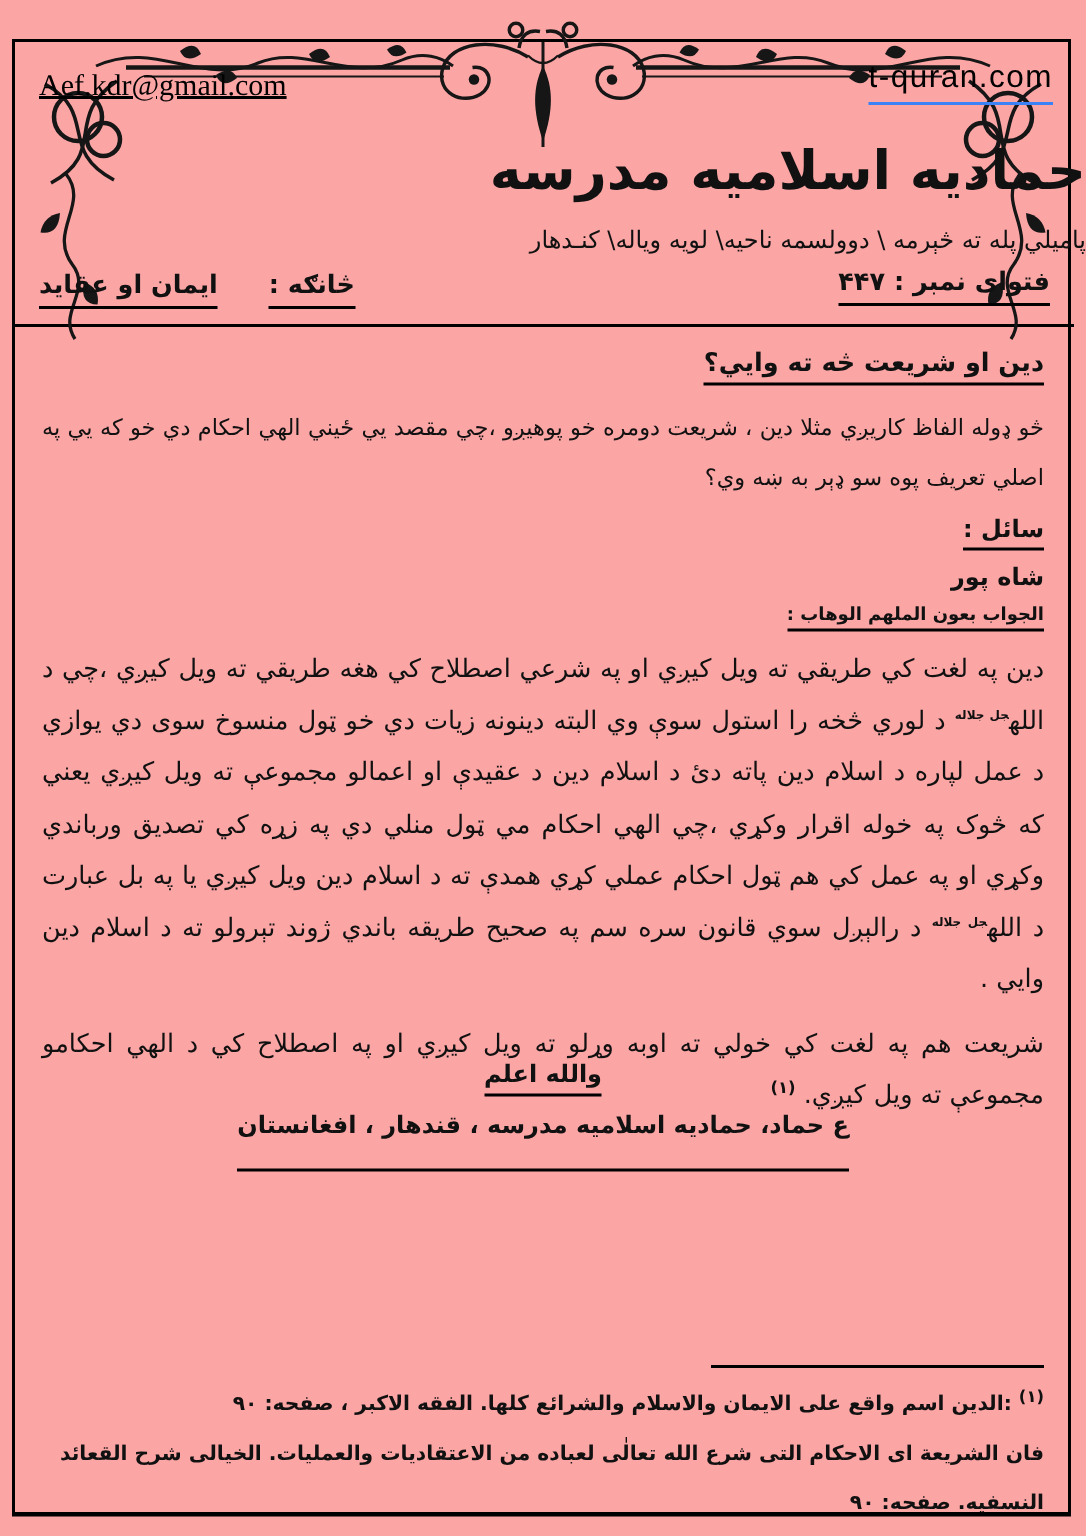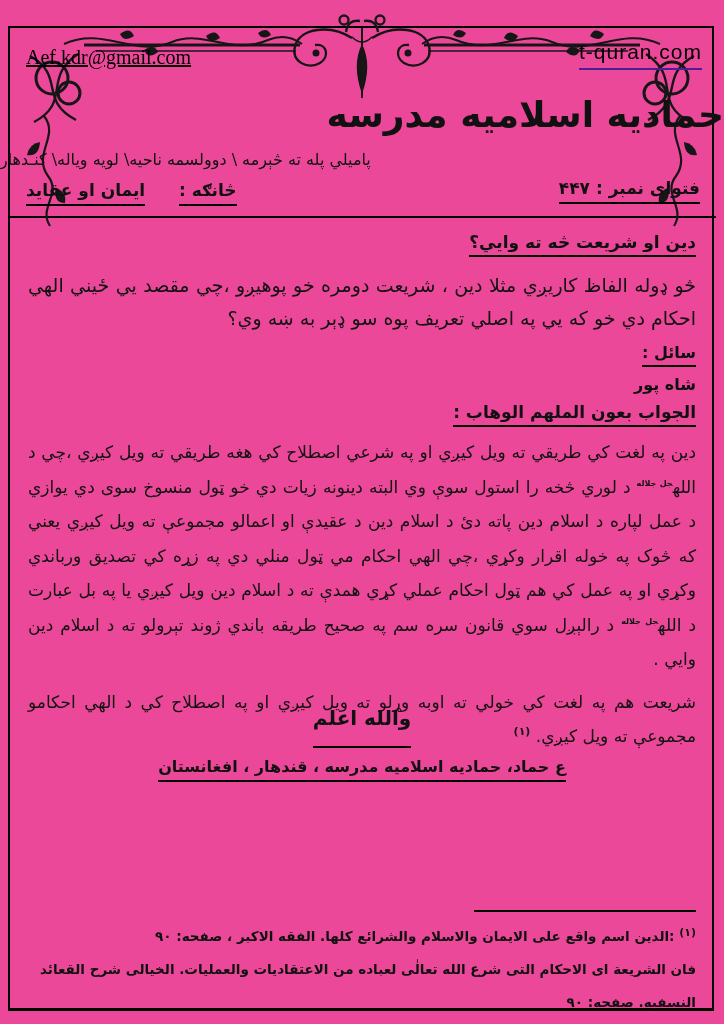--- a/index.html
+++ b/index.html
@@ -1,57 +1,57 @@
 <!DOCTYPE html>
 <html lang="ps" dir="ltr"><head>
 <meta charset="utf-8">
 <style>
   html,body{margin:0;padding:0;background:#e8e8e8;}
-  .page{position:relative;width:724px;height:1024px;background:#ec4899;overflow:hidden;
+  .page{position:relative;width:724px;height:1024px;background:#fca5a5;overflow:hidden;
         font-family:"DejaVu Sans",sans-serif;color:#111;margin:0 auto;}
   .frame{position:absolute;left:8px;top:26px;width:706px;height:985px;
          border:2px solid #000;border-bottom-width:3px;box-sizing:border-box;}
   .header-divider{position:absolute;left:8px;top:216px;width:708px;border-top:2px solid #000;}
   .ornament{position:absolute;top:0;left:0;pointer-events:none;}
 
   .email{position:absolute;left:26px;top:46px;font-family:"Liberation Serif",serif;
          font-size:20px;text-decoration:underline;color:#000;}
   .website{position:absolute;right:22px;top:40px;font-family:"Liberation Sans",sans-serif;
-           font-size:21px;letter-spacing:1px;border-bottom:2px solid #4c1d95;padding-bottom:4px;color:#000;}
+           font-size:21px;letter-spacing:1px;border-bottom:2px solid #3b82f6;padding-bottom:4px;color:#000;}
   .doc-title{position:absolute;top:52px;left:0;width:100%;text-align:center;direction:rtl;
              font-size:31px;font-weight:bold;}
   .madrasa{position:absolute;top:94px;left:0;width:100%;text-align:right;direction:rtl;
            font-size:36px;font-weight:bold;letter-spacing:-1px;}
-  .address{position:absolute;top:150px;left:0;width:100%;text-align:left;direction:rtl;
+  .address{position:absolute;top:150px;left:0;width:100%;text-align:right;direction:rtl;
            font-size:16px;}
   .fatwa-no{position:absolute;right:24px;top:178px;direction:rtl;font-size:17px;font-weight:bold;
             border-bottom:2px solid #000;padding-bottom:4px;}
   .category{position:absolute;left:26px;top:180px;direction:rtl;font-size:17px;font-weight:bold;}
   .category .u{border-bottom:2px solid #000;padding-bottom:4px;display:inline-block;}
   .category .lbl{margin-left:28px;}
 
   .bodytext{position:absolute;left:28px;top:232px;width:668px;direction:rtl;}
   .q-heading{display:inline-block;font-size:17px;font-weight:bold;border-bottom:2px solid #000;
              padding-bottom:3px;margin-bottom:8px;}
-  .q-body{margin:4px 0 0;font-size:19px;line-height:33px;text-align:justify;}
+  .q-body{margin:4px 0 0;font-size:15px;line-height:33px;text-align:justify;}
   .asker-label{display:inline-block;font-size:16px;font-weight:bold;border-bottom:2px solid #000;
                padding-bottom:3px;margin-top:8px;}
   .asker-name{font-size:16px;font-weight:bold;margin-top:8px;}
-  .a-heading{display:inline-block;font-size:17px;font-weight:bold;border-bottom:2px solid #000;
+  .a-heading{display:inline-block;font-size:12px;font-weight:bold;border-bottom:2px solid #000;
              padding-bottom:3px;margin-top:8px;}
   .a-body{margin:8px 0 0;font-size:17px;line-height:34.5px;text-align:justify;}
   .hon{font-size:8px;font-weight:bold;line-height:0;}
   .fn-ref{font-size:11px;font-weight:bold;line-height:0;}
 
   .signature{position:absolute;top:706px;left:0;width:100%;text-align:center;direction:rtl;}
-  .sig-closing{display:inline-block;font-size:20px;font-weight:bold;border-bottom:2px solid #000;
-               padding-bottom:16px;}
+  .sig-closing{display:inline-block;font-size:16px;font-weight:bold;border-bottom:2px solid #000;
+               padding-bottom:4px;}
   .sig-name{margin-top:9px;}
   .sig-name span{display:inline-block;font-size:16px;font-weight:bold;border-bottom:2px solid #000;
-                 padding-bottom:4px;}
+                 padding-bottom:20px;}
 
   .footnotes{position:absolute;left:28px;top:910px;width:668px;direction:rtl;}
   .fn-sep{width:222px;height:0;border-top:2px solid #000;margin-bottom:8px;}
   .fn-line{font-size:13.5px;font-weight:bold;line-height:33px;
            font-family:"DejaVu Sans",sans-serif;}
 </style>
 </head>
 <body>
 
 <div class="page">

